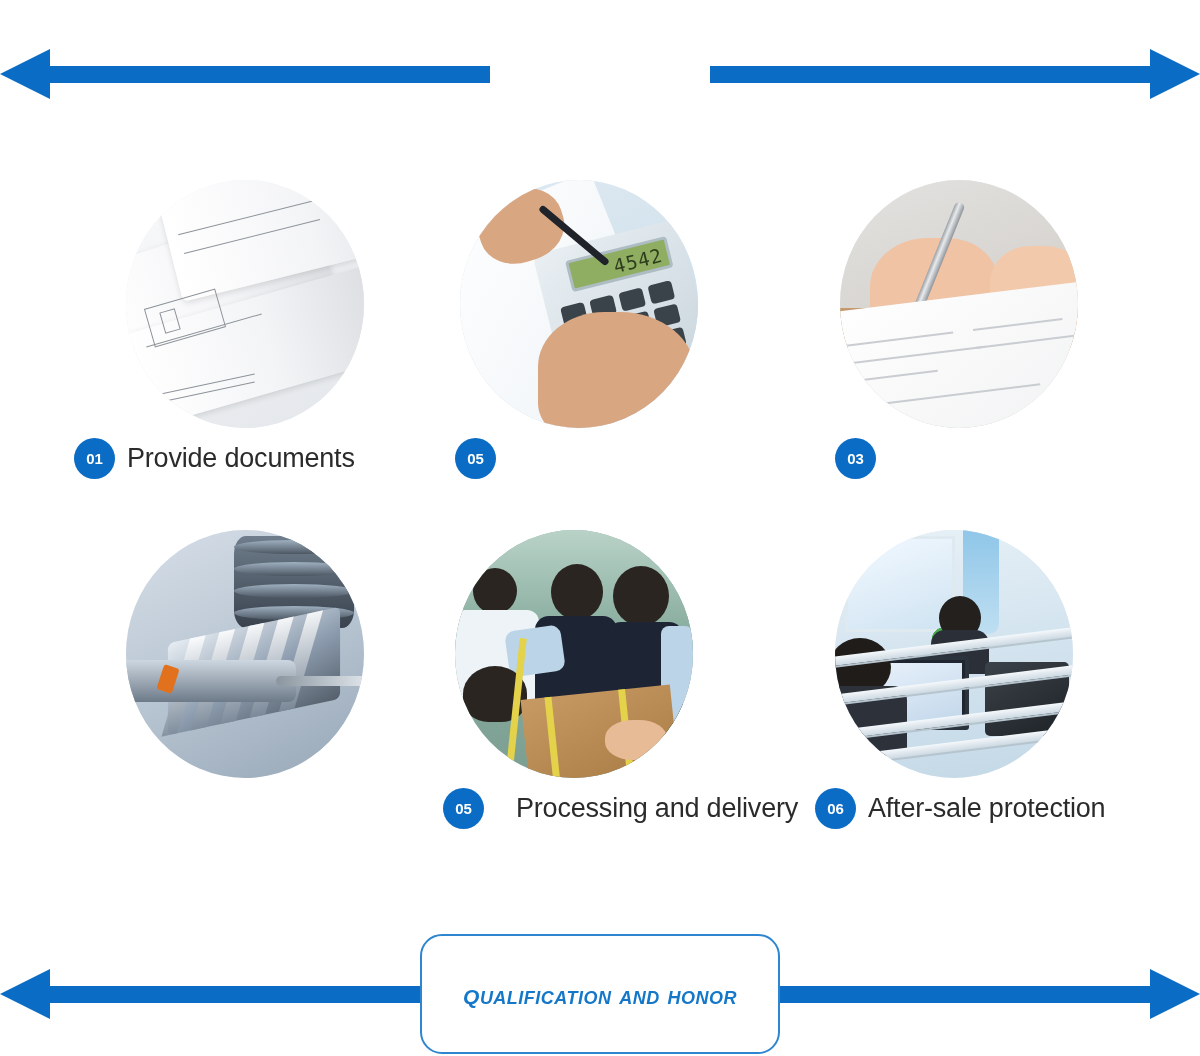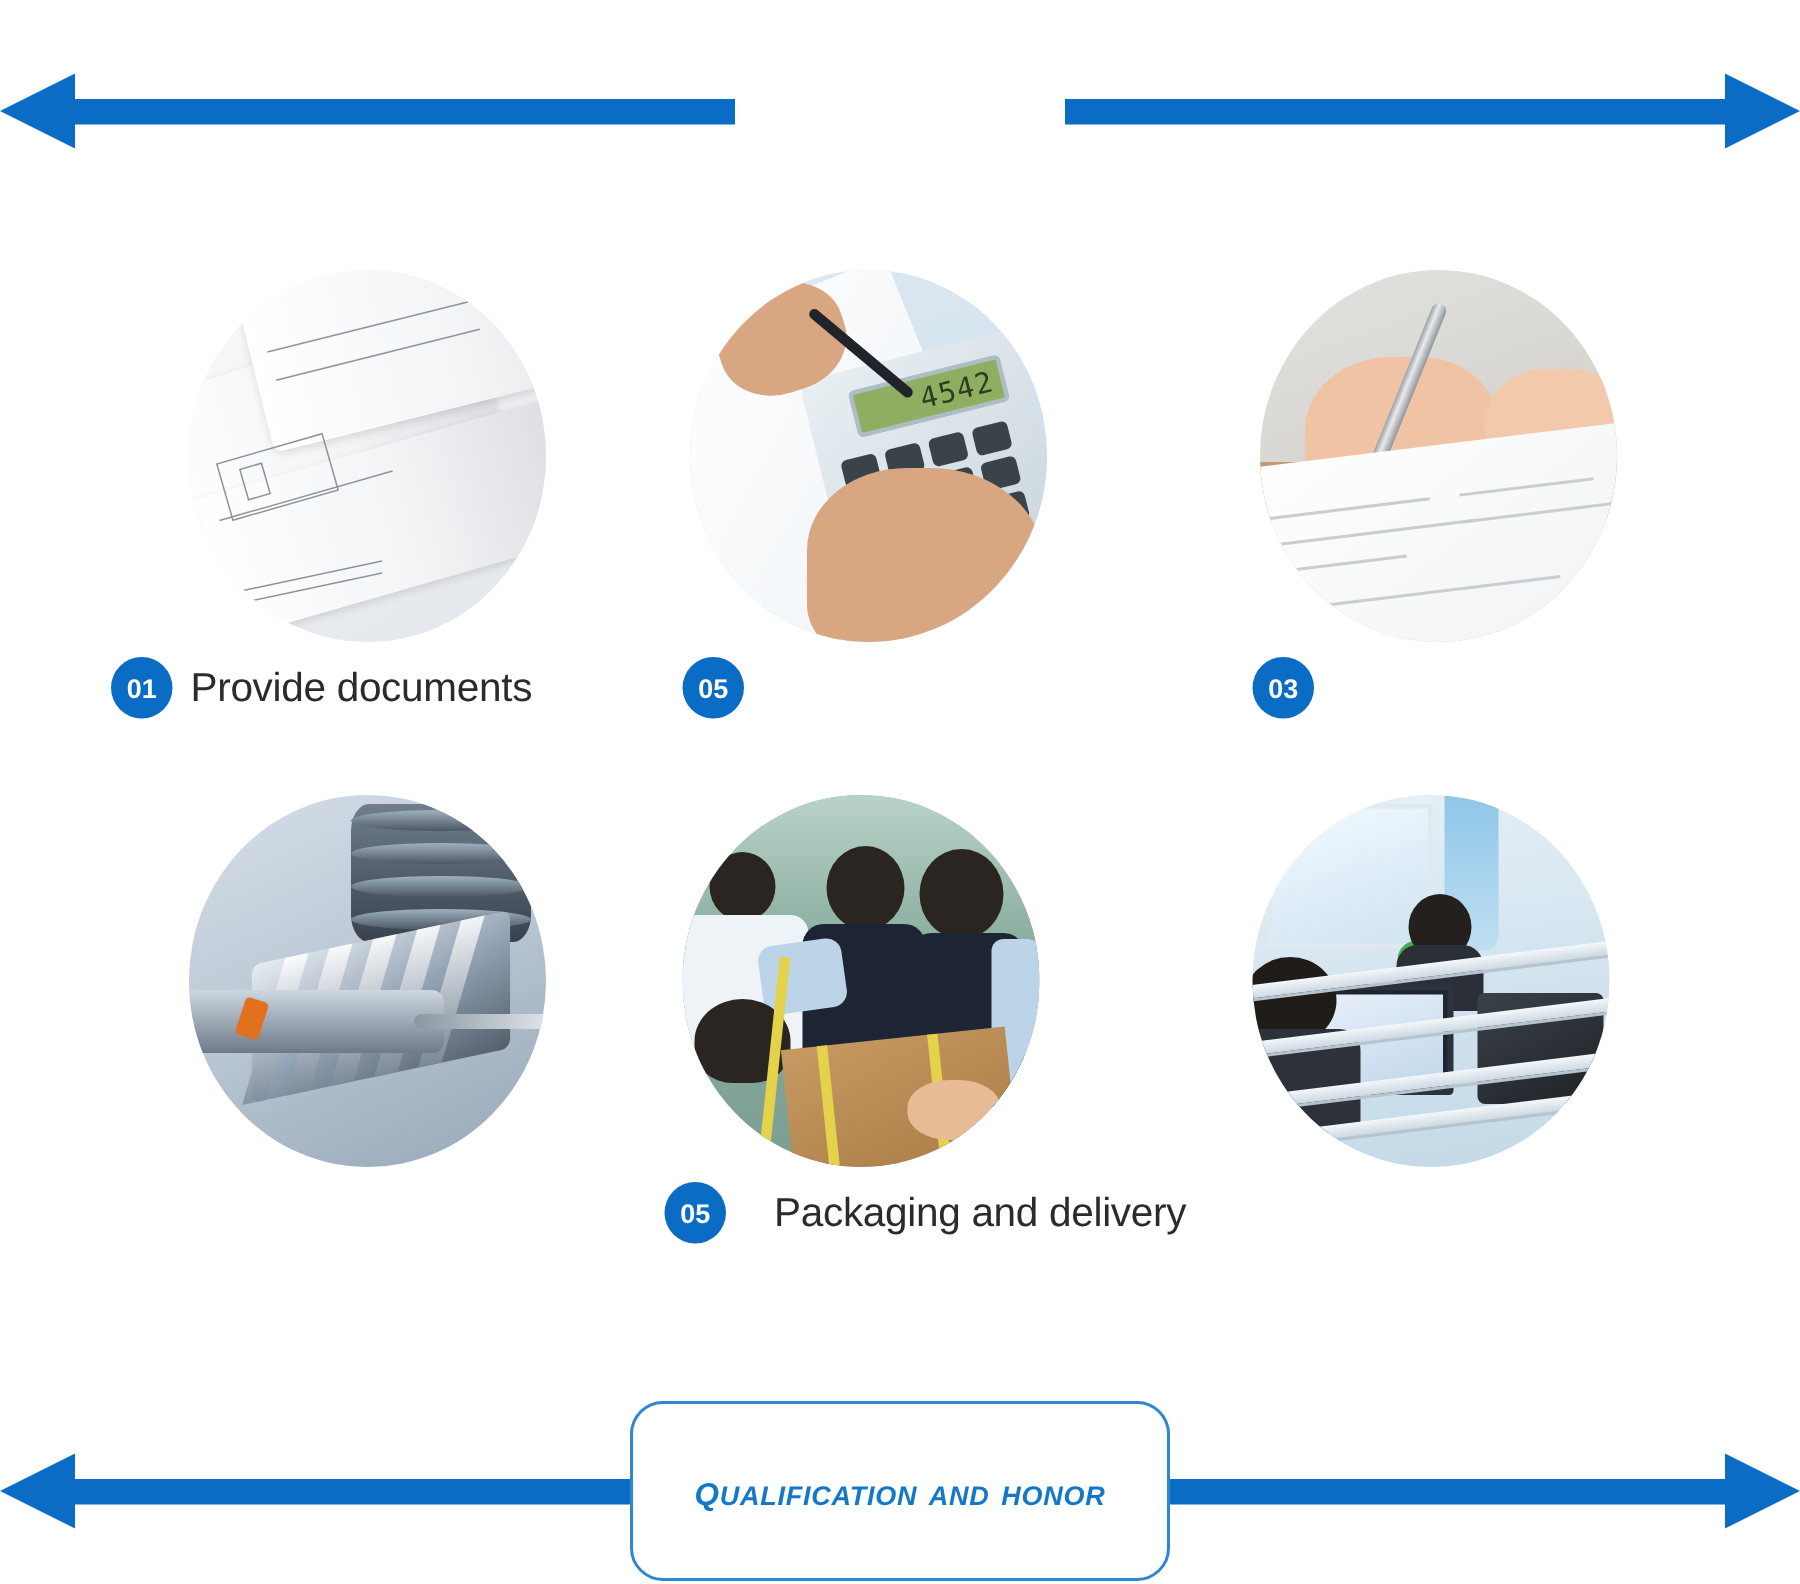--- a/index.html
+++ b/index.html
@@ -94,21 +94,21 @@
   .r1c1 .caption { left: 14px; }
   .r1c2 .caption { left: 0px; }
   .r1c3 .caption { left: 0px; }
   .r2c1 .caption { left: 0px; }
   .r2c2 .caption { left: -12px; gap: 32px; }
   .r2c3 .caption { left: -20px; }
 
   .badge {
     width: 41px; height: 41px; border-radius: 50%;
     background: #0A6CC4; color: #ffffff;
-    font-size: 18px; font-weight: 700;
+    font-size: 15px; font-weight: 700;
     display: flex; align-items: center; justify-content: center;
     flex: 0 0 auto;
     line-height: 1;
   }
   .step-label {
     font-size: 27px; color: #2b2b2b; font-weight: 400;
     letter-spacing: -0.2px;
   }
 
   
@@ -390,21 +390,21 @@
               <div class="box">
                 <div class="strap" style="left:24px;"></div>
                 <div class="strap" style="left:98px;"></div>
               </div>
               <div class="hand" style="left:150px;bottom:18px;width:62px;height:40px;background:#e7bb96;"></div>
             </div>
           </div>
         </div>
         <div class="caption">
           <div class="badge">05</div>
-          <div class="step-label">Packaging and delivery</div>
+          <div class="step-label">Processing and delivery</div>
         </div>
       </div>
 
       <div class="cell c3 r2c3">
         <div class="circle-wrap">
           <div class="circle">
             <div class="art art-office">
               <div class="window-pane"></div>
               <div class="curtain"></div>
               <div class="plant"></div>
@@ -416,20 +416,24 @@
               <div class="tower"></div>
               <div class="head-p" style="left:-6px;top:108px;width:62px;height:58px;background:#1f1c19;"></div>
               <div class="vest" style="left:-14px;top:156px;width:86px;height:70px;background:#2c313a;"></div>
               <div class="blind" style="top:112px;"></div>
               <div class="blind" style="top:150px;"></div>
               <div class="blind" style="top:186px;"></div>
               <div class="blind" style="top:212px;"></div>
             </div>
           </div>
         </div>
+        <div class="caption">
+          <div class="badge">06</div>
+          <div class="step-label">After-sale protection</div>
+        </div>
       </div>
     </div>
   </div>
 
   <div class="banner banner-bottom">
     <div class="arrow-row">
       <div class="arrow arrow-left">
         <div class="head"></div>
           <div class="shaft"></div>
       </div>

